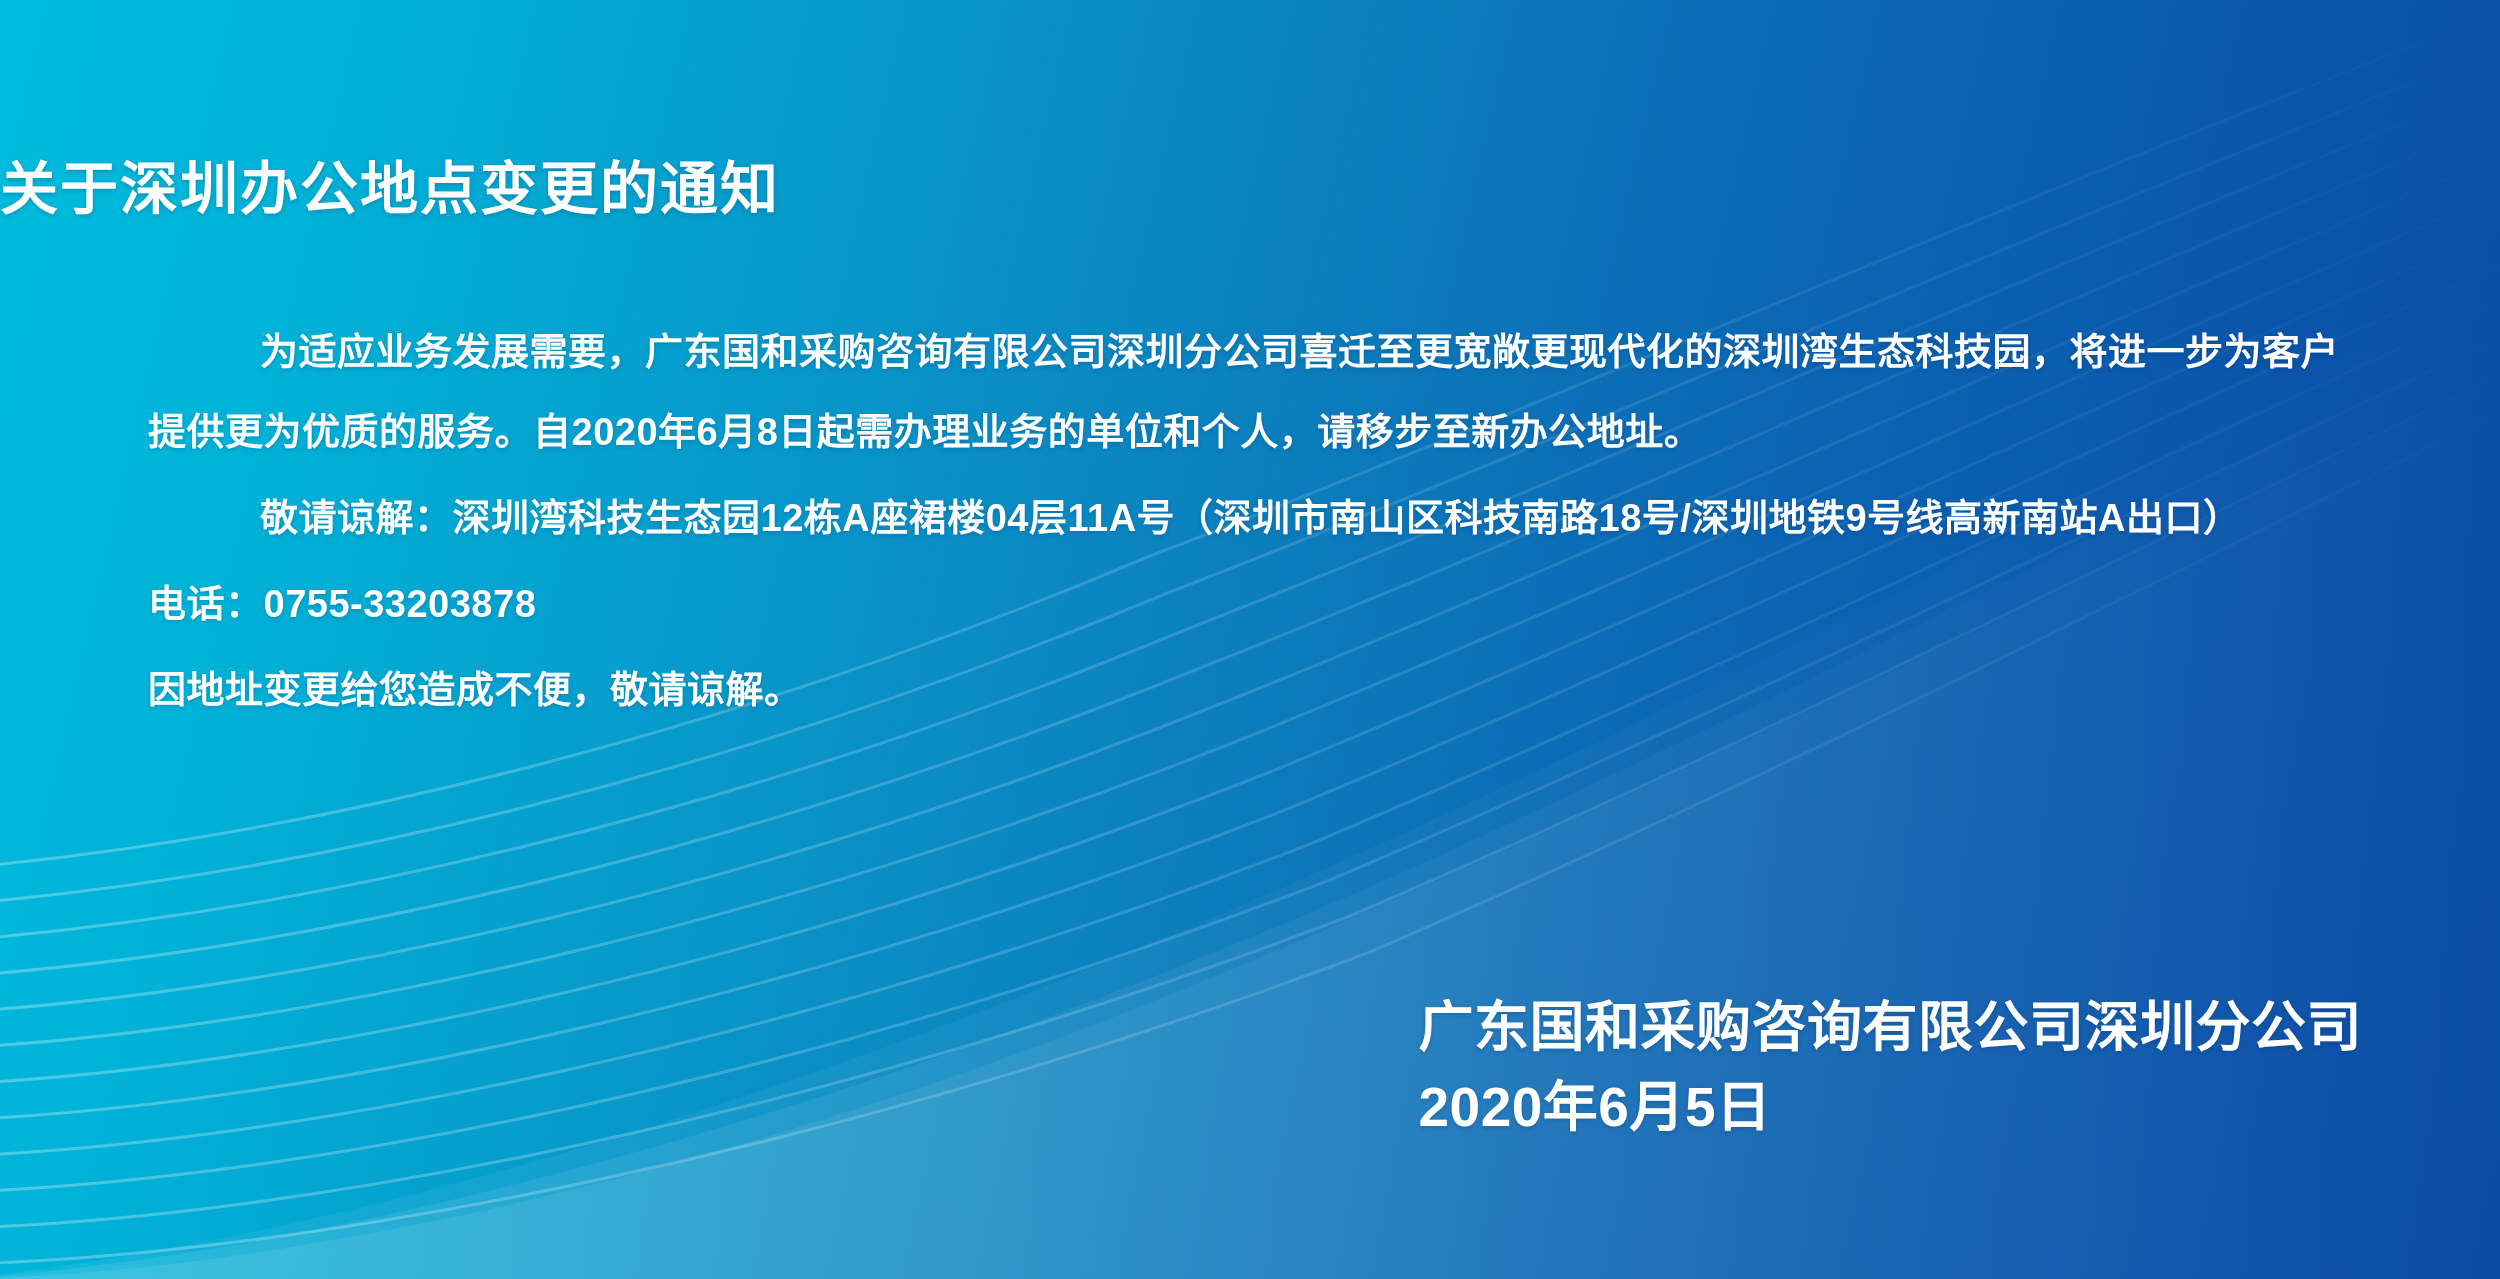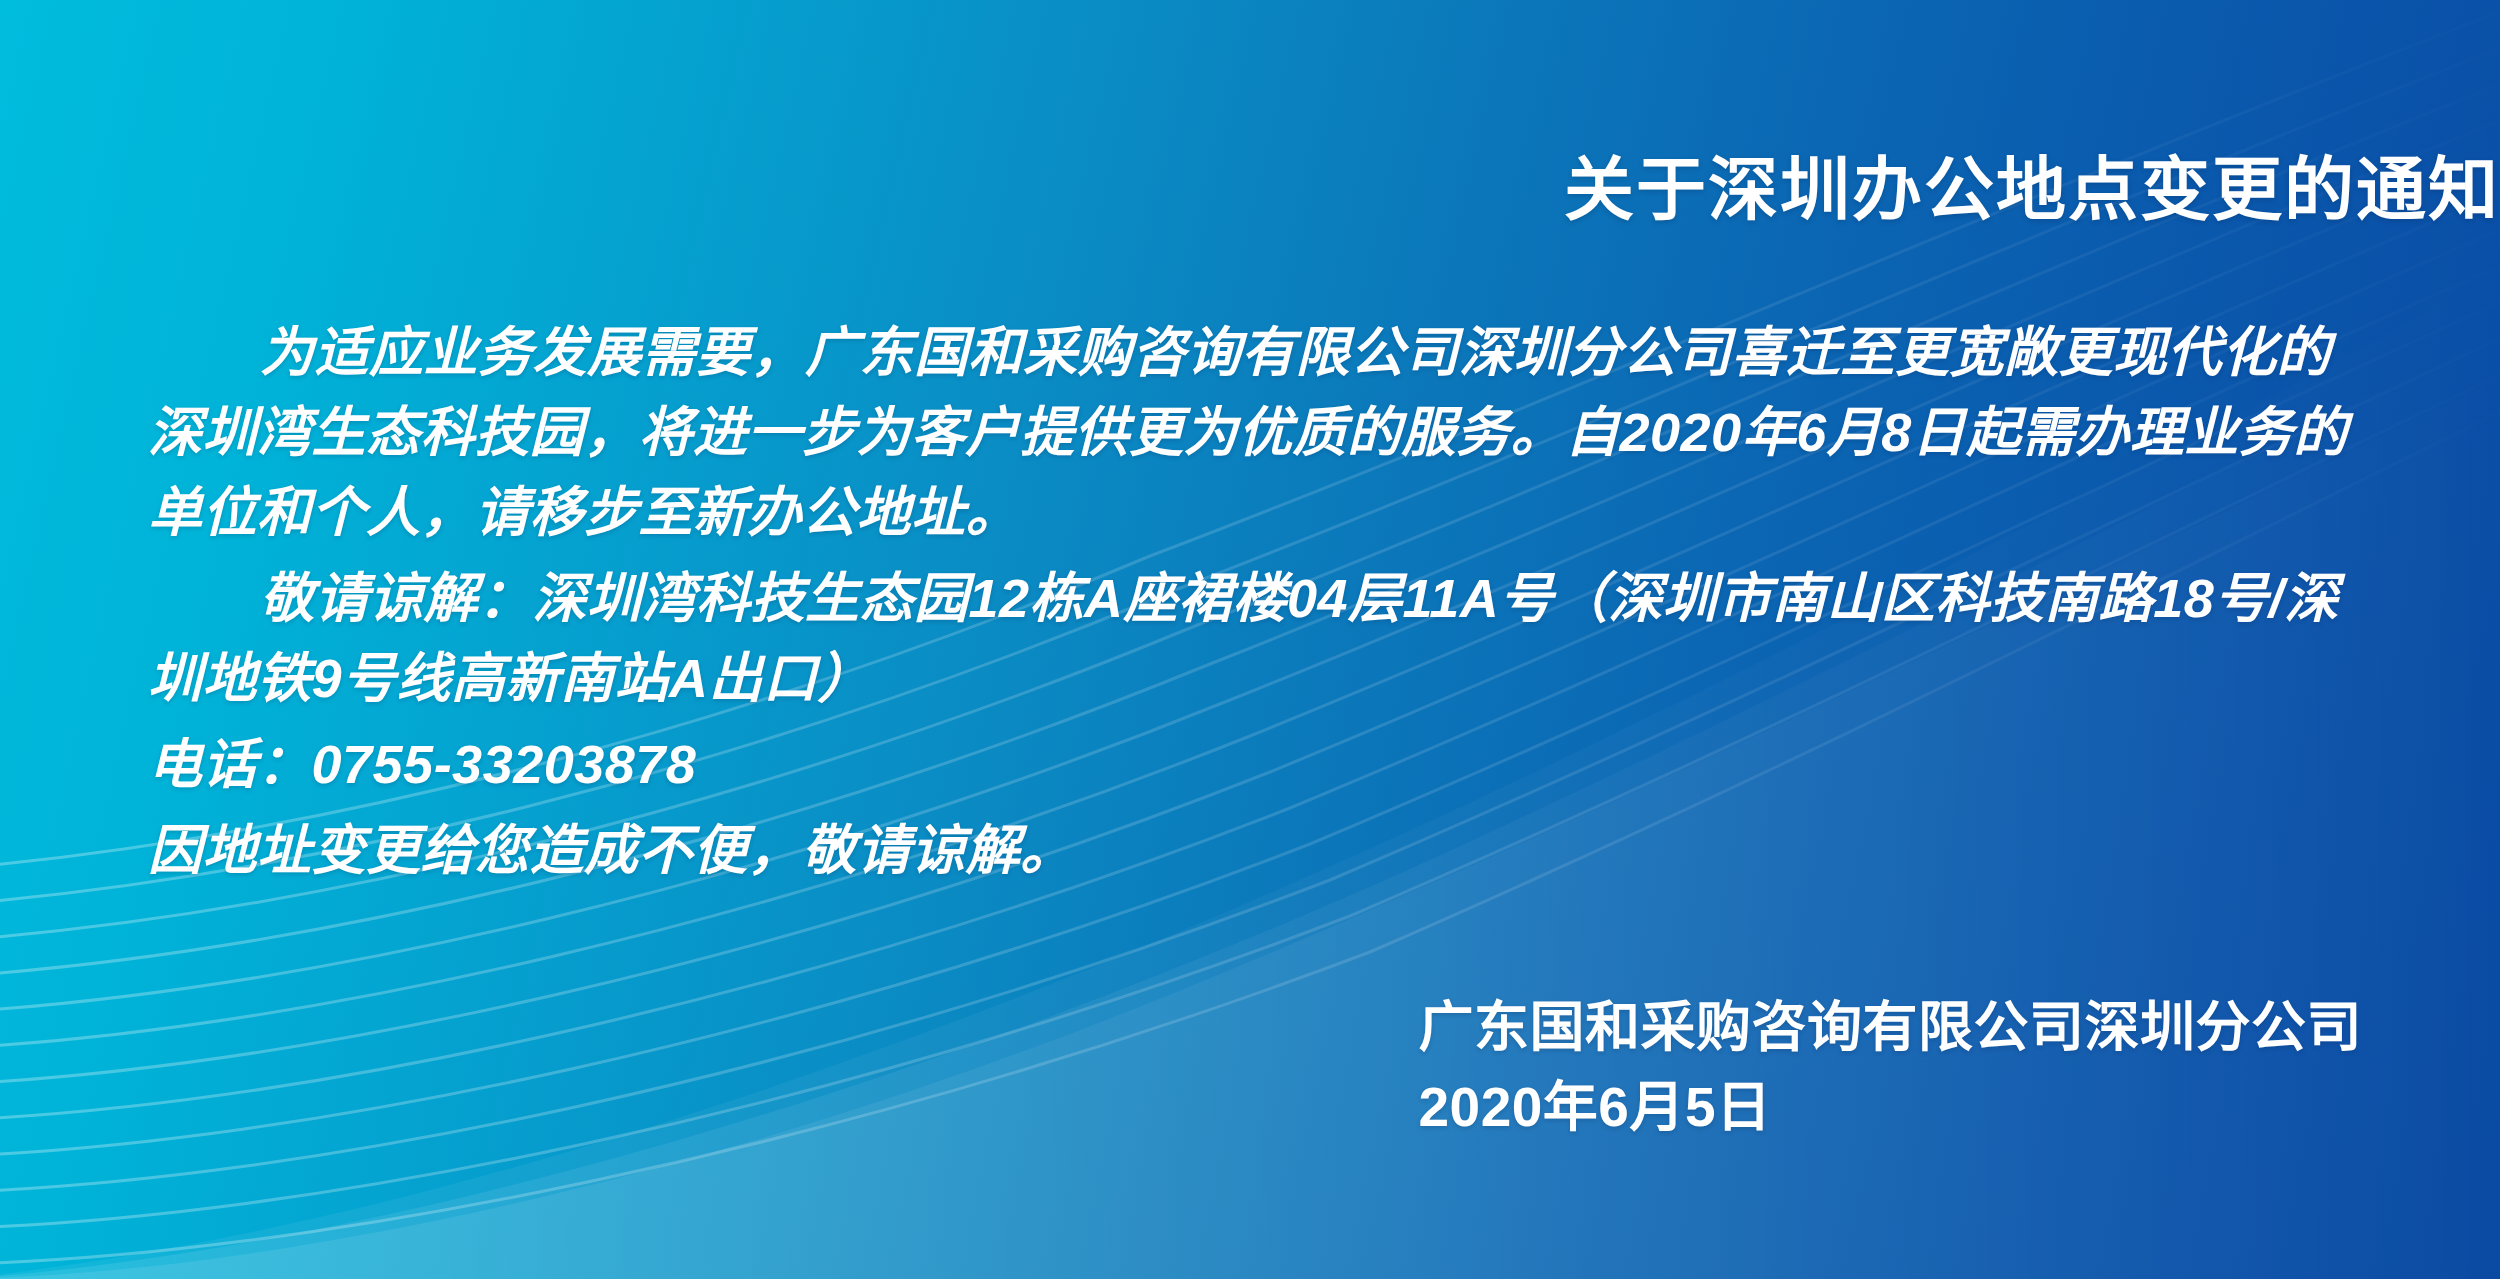--- a/index.html
+++ b/index.html
@@ -45,46 +45,45 @@
   
   .content {
     position: relative;
     z-index: 5;
     width: 100%;
     height: 100%;
   }
 
   .page-title {
     position: absolute;
-    top: 105px;
+    top: 118px;
     left: 0;
     width: 100%;
-    text-align: right;
-    font-size: 70px;
+    text-align: left;
+    font-size: 58px;
     font-weight: bold;
     letter-spacing: 2px;
     line-height: 1.1;
     text-shadow: 0 2px 5px rgba(0, 30, 70, .22);
   }
 
   .body-block {
     position: absolute;
     top: 312px;
     left: 148px;
     width: 2215px;
   }
 
   .para {
-    font-size: 54px;
+    font-size: 38px;
     font-weight: bold;
     line-height: 80px;
     letter-spacing: 0.5px;
     text-shadow: 0 2px 4px rgba(0, 30, 70, .18);
     margin: 0;
-    font-style: italic;
   }
   .para + .para {
     margin-top: 6px;
   }
   .para.indent {
     text-indent: 112px;
   }
 
   .signature {
     position: absolute;

